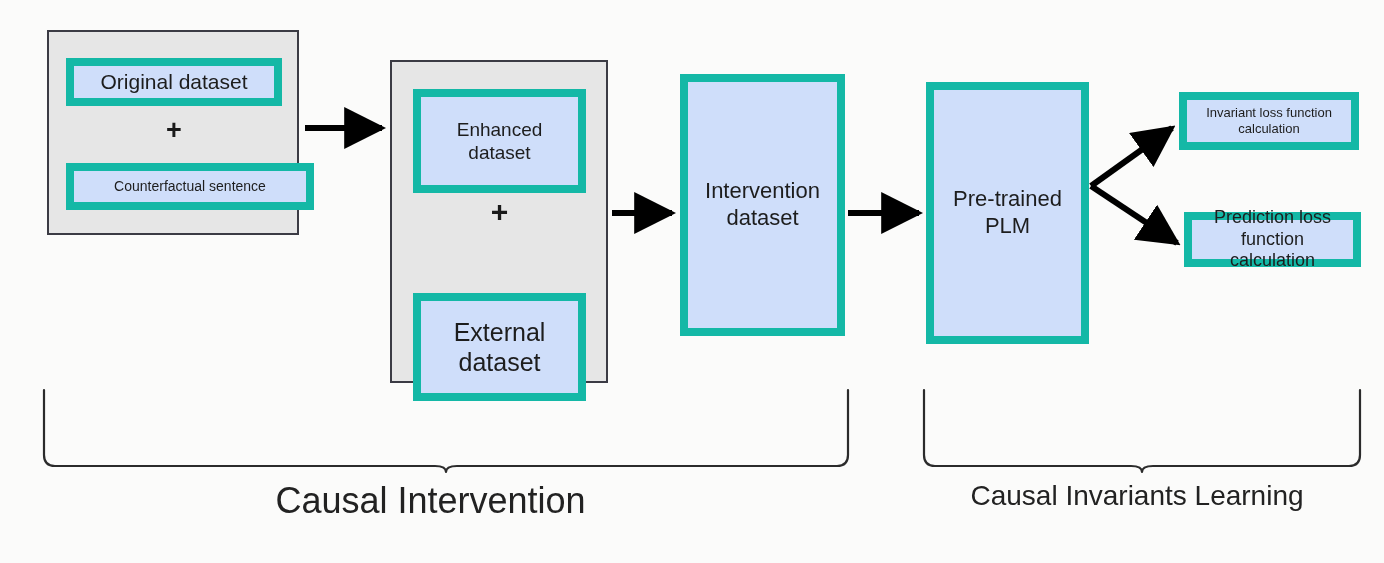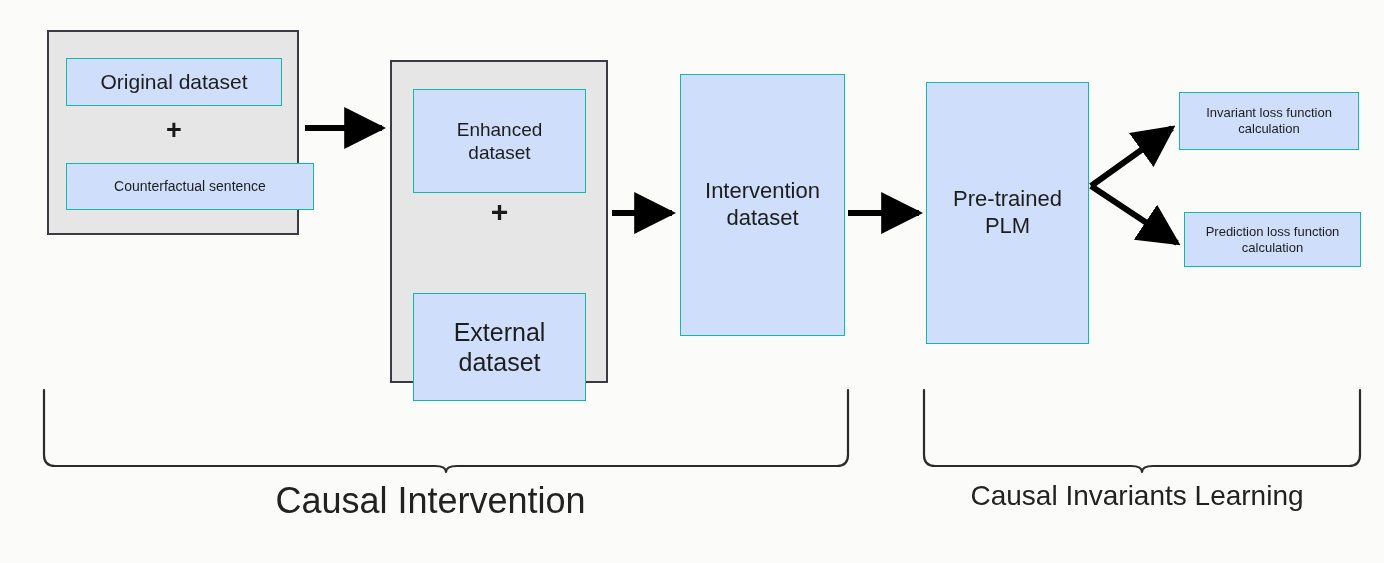--- a/index.html
+++ b/index.html
@@ -29,21 +29,21 @@
   }
   .group-box {
     position: absolute;
     background: #e6e6e6;
     border: 2px solid #3b3b44;
     box-sizing: border-box;
   }
   .node {
     position: absolute;
     background: #cfdefa;
-    border: 1px solid #14b8a6;
+    border: 8px solid #14b8a6;
     box-sizing: border-box;
     display: flex;
     align-items: center;
     justify-content: center;
     text-align: center;
     line-height: 1.22;
     color: #1d1d1d;
   }
   .plus {
     position: absolute;
@@ -69,21 +69,21 @@
 
   #group-enhanced      { left: 390px; top: 60px;  width: 218px; height: 323px; }
   #node-enhanced       { left: 413px; top: 81px;  width: 173px; height: 104px; font-size: 19px; margin-top: 8px; }
   #plus-enhanced       { left: 413px; top: 191px; width: 173px; height: 42px;  font-size: 30px; }
   #node-external       { left: 413px; top: 253px; width: 173px; height: 108px; font-size: 25px; margin-top: 40px; }
 
   #node-intervention   { left: 680px; top: 74px;  width: 165px; height: 262px; font-size: 22px; }
   #node-plm            { left: 926px; top: 82px;  width: 163px; height: 262px; font-size: 22px; }
 
   #node-invariant-loss  { left: 1179px; top: 92px;  width: 180px; height: 58px; font-size: 13px; }
-  #node-prediction-loss { left: 1184px; top: 212px; width: 177px; height: 55px; font-size: 13px; }
+  #node-prediction-loss { left: 1184px; top: 212px; width: 177px; height: 55px; font-size: 18px; }
 
   #label-causal-intervention { left: 28px;  top: 480px; width: 805px;  font-size: 36px; }
   #label-causal-invariants   { left: 912px; top: 480px; width: 450px;  font-size: 28px; }
 </style>
 </head>
 <body>
 
 <div id="canvas">
 
   <svg class="svg-layer" viewBox="0 0 1384 563" width="1384" height="563">

